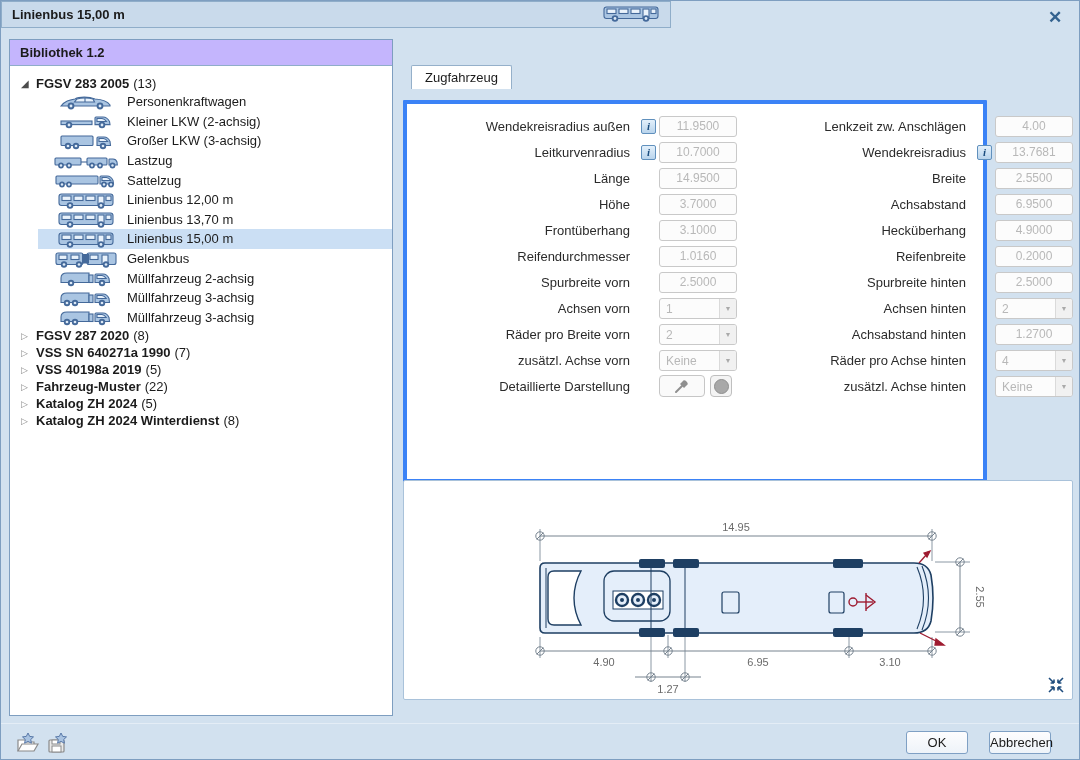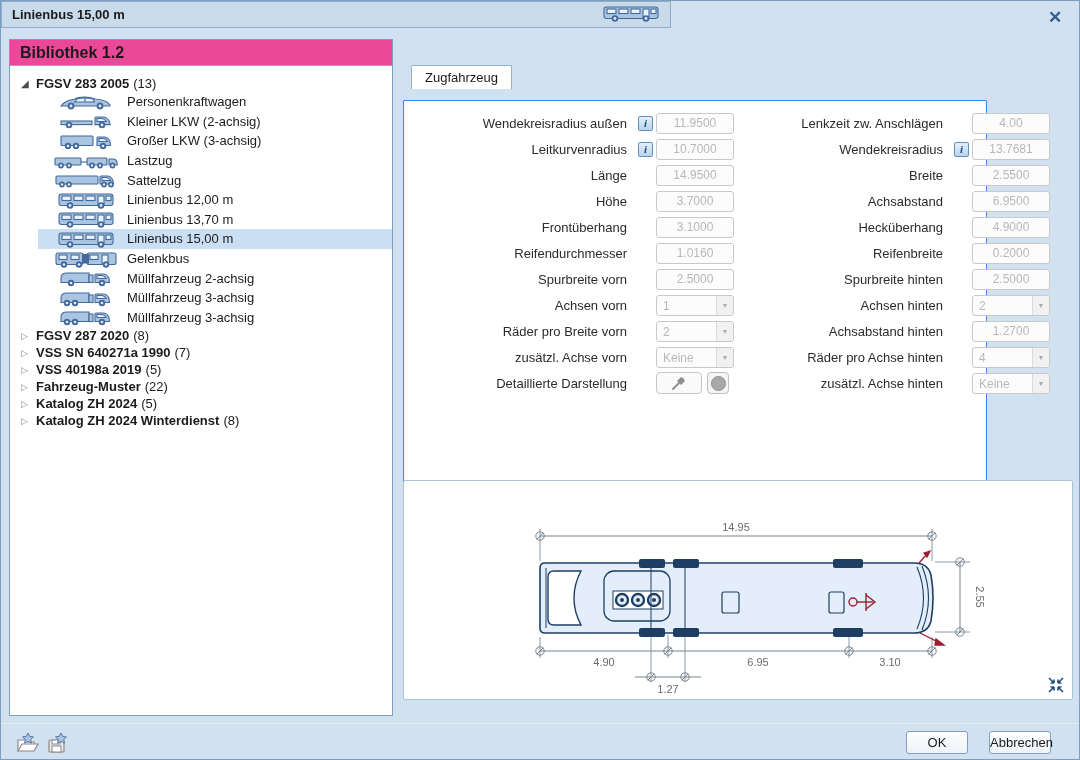--- a/index.html
+++ b/index.html
@@ -10,22 +10,22 @@
             border:1px solid #7e9ec0; overflow:hidden; }
 
   
   .titlebar { position:absolute; left:0; top:0; width:100%; height:34px; }
   .titlebar .title { position:absolute; left:14px; top:9px; font-size:13px; color:#4c1d95;margin-top:39px; }
   .close-btn { position:absolute; right:13px; top:6px; width:22px; height:22px;
                color:#33628f; font-size:17px; font-weight:bold; text-align:center; line-height:22px; cursor:pointer; }
 
   
   .panel { position:absolute; background:#fff; border:1px solid #7e9ec0; }
-  .panel-header { height:26px; background:#ec4899; border-bottom:1px solid #8fadc9;
-                  display:flex; align-items:center; padding:0 10px; font-weight:bold; font-size:16px; }
+  .panel-header { height:26px; background:#c4b5fd; border-bottom:1px solid #8fadc9;
+                  display:flex; align-items:center; padding:0 10px; font-weight:bold; font-size:13px; }
 
   
   .left-panel { left:8px; top:38px; width:384px; height:677px; }
   .tree { position:absolute; left:0; right:0; top:27px; bottom:0; overflow:hidden; padding-top:8px; }
   .tgroup { height:17px; display:flex; align-items:center; padding-left:11px; cursor:pointer; }
   .tgroup .expander { width:15px; font-size:9px; color:#8a8a8a; }
   .tgroup .expander.open { color:#4c4c4c; font-size:10px; }
   .tgroup .glabel { font-weight:bold; }
   .tgroup .gcount { margin-left:4px; }
   .titem { height:19.6px; display:flex; align-items:center; margin-left:28px; cursor:pointer; }
@@ -37,23 +37,23 @@
   .right-header { left:402px; top:38px; width:670px; height:27px; background:#c9daeb;
                   border:1px solid #8fadc9; display:flex; align-items:center; padding:0 10px; font-weight:bold; }
   .right-header .spacer { flex:1; }
 
   
   .tab { position:absolute; left:410px; top:64px; height:24px; padding:0 13px; background:#fff;
          border:1px solid #95b0ca; border-bottom:none; border-radius:2px 2px 0 0;
          display:flex; align-items:center; z-index:2; cursor:pointer; }
 
   
-  .params-panel { left:402px; top:99px; width:584px; height:383px; border:1px solid #3b82f6; border-radius:1px; }
+  .params-panel { left:402px; top:99px; width:584px; height:383px; border:4px solid #3b82f6; border-radius:1px; }
   .fcol { position:absolute; top:9px; width:322px; }
-  .fcol.left { left:8px; } .fcol.right { left:324px; }
+  .fcol.left { left:8px; } .fcol.right { left:344px; }
   .frow { height:26px; display:flex; align-items:center; }
   .frow .flabel { flex:1; text-align:right; padding-right:6px; white-space:nowrap; color:#2b2b2b; }
   .frow .islot { width:20px; display:flex; justify-content:flex-end; align-items:center; }
   .info-icon { width:15px; height:15px; border:1px solid #6090bd; border-radius:2px;
                background:linear-gradient(#e3f0fb,#b9d4ec); color:#1c4d7f;
                font-family:"Liberation Serif", serif; font-style:italic; font-weight:bold;
                font-size:11px; line-height:13px; text-align:center; cursor:pointer; }
   .frow .ctrl { width:78px; margin-left:3px; display:flex; align-items:center; }
   input.field { width:78px; height:21px; border:1px solid #c9c9c9; border-radius:3px;
                 background:#fcfcfc; color:#b8b8b8; text-align:center; font-size:12px;

